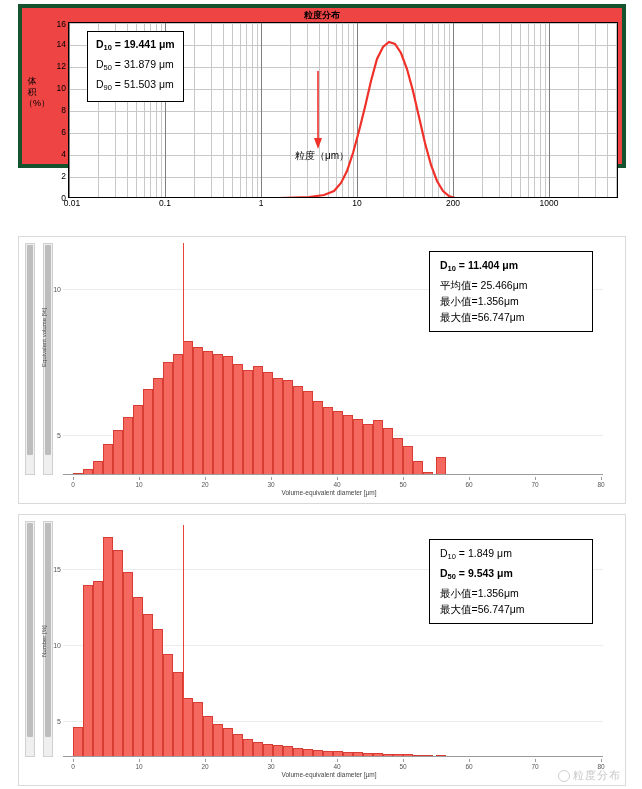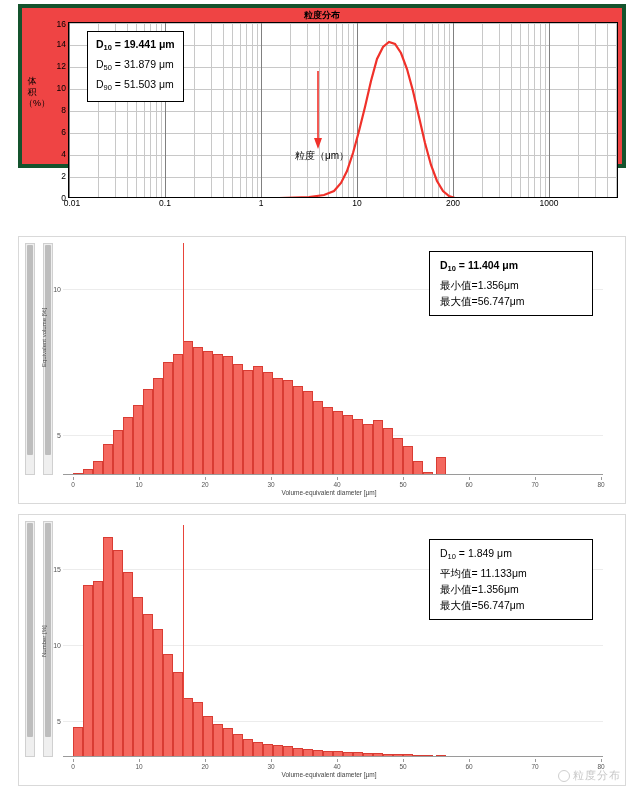--- a/index.html
+++ b/index.html
@@ -383,20 +383,23 @@
       <div class="xtick-lab" style="left:538px; top:4px">80</div>
     </div>
 
     <div class="axis-title-x" style="left:200px; top:252px; width:220px;">Volume-equivalent diameter [µm]</div>
 
     <div class="statbox" style="left:410px; top:14px; width:164px;">
       <div class="stat-line">
         <b><span>D</span><span class="sub">10</span><span> = 11.404 μm</span></b>
       </div>
       <div class="stat-line">
+        <span>平均值</span><span>= 25.466μm</span>
+      </div>
+      <div class="stat-line">
         <span>最小值</span><span>=1.356μm</span>
       </div>
       <div class="stat-line">
         <span>最大值</span><span>=56.747μm</span>
       </div>
     </div>
   </div>
 
   <div class="hpanel" style="left:18px; top:514px; width:608px; height:272px;">
 
@@ -481,21 +484,21 @@
       <div class="xtick-lab" style="left:538px; top:4px">80</div>
     </div>
 
     <div class="axis-title-x" style="left:200px; top:256px; width:220px;">Volume-equivalent diameter [µm]</div>
 
     <div class="statbox" style="left:410px; top:24px; width:164px;">
       <div class="stat-line">
         <span>D</span><span class="sub">10</span><span> = 1.849  μm</span>
       </div>
       <div class="stat-line">
-        <span>平均值</span><span>= 11.133μm</span>
+        <b><span>D</span><span class="sub">50</span><span> = 9.543  μm</span></b>
       </div>
       <div class="stat-line">
         <span>最小值</span><span>=1.356μm</span>
       </div>
       <div class="stat-line">
         <span>最大值</span><span>=56.747μm</span>
       </div>
     </div>
 
     <div class="watermark">

